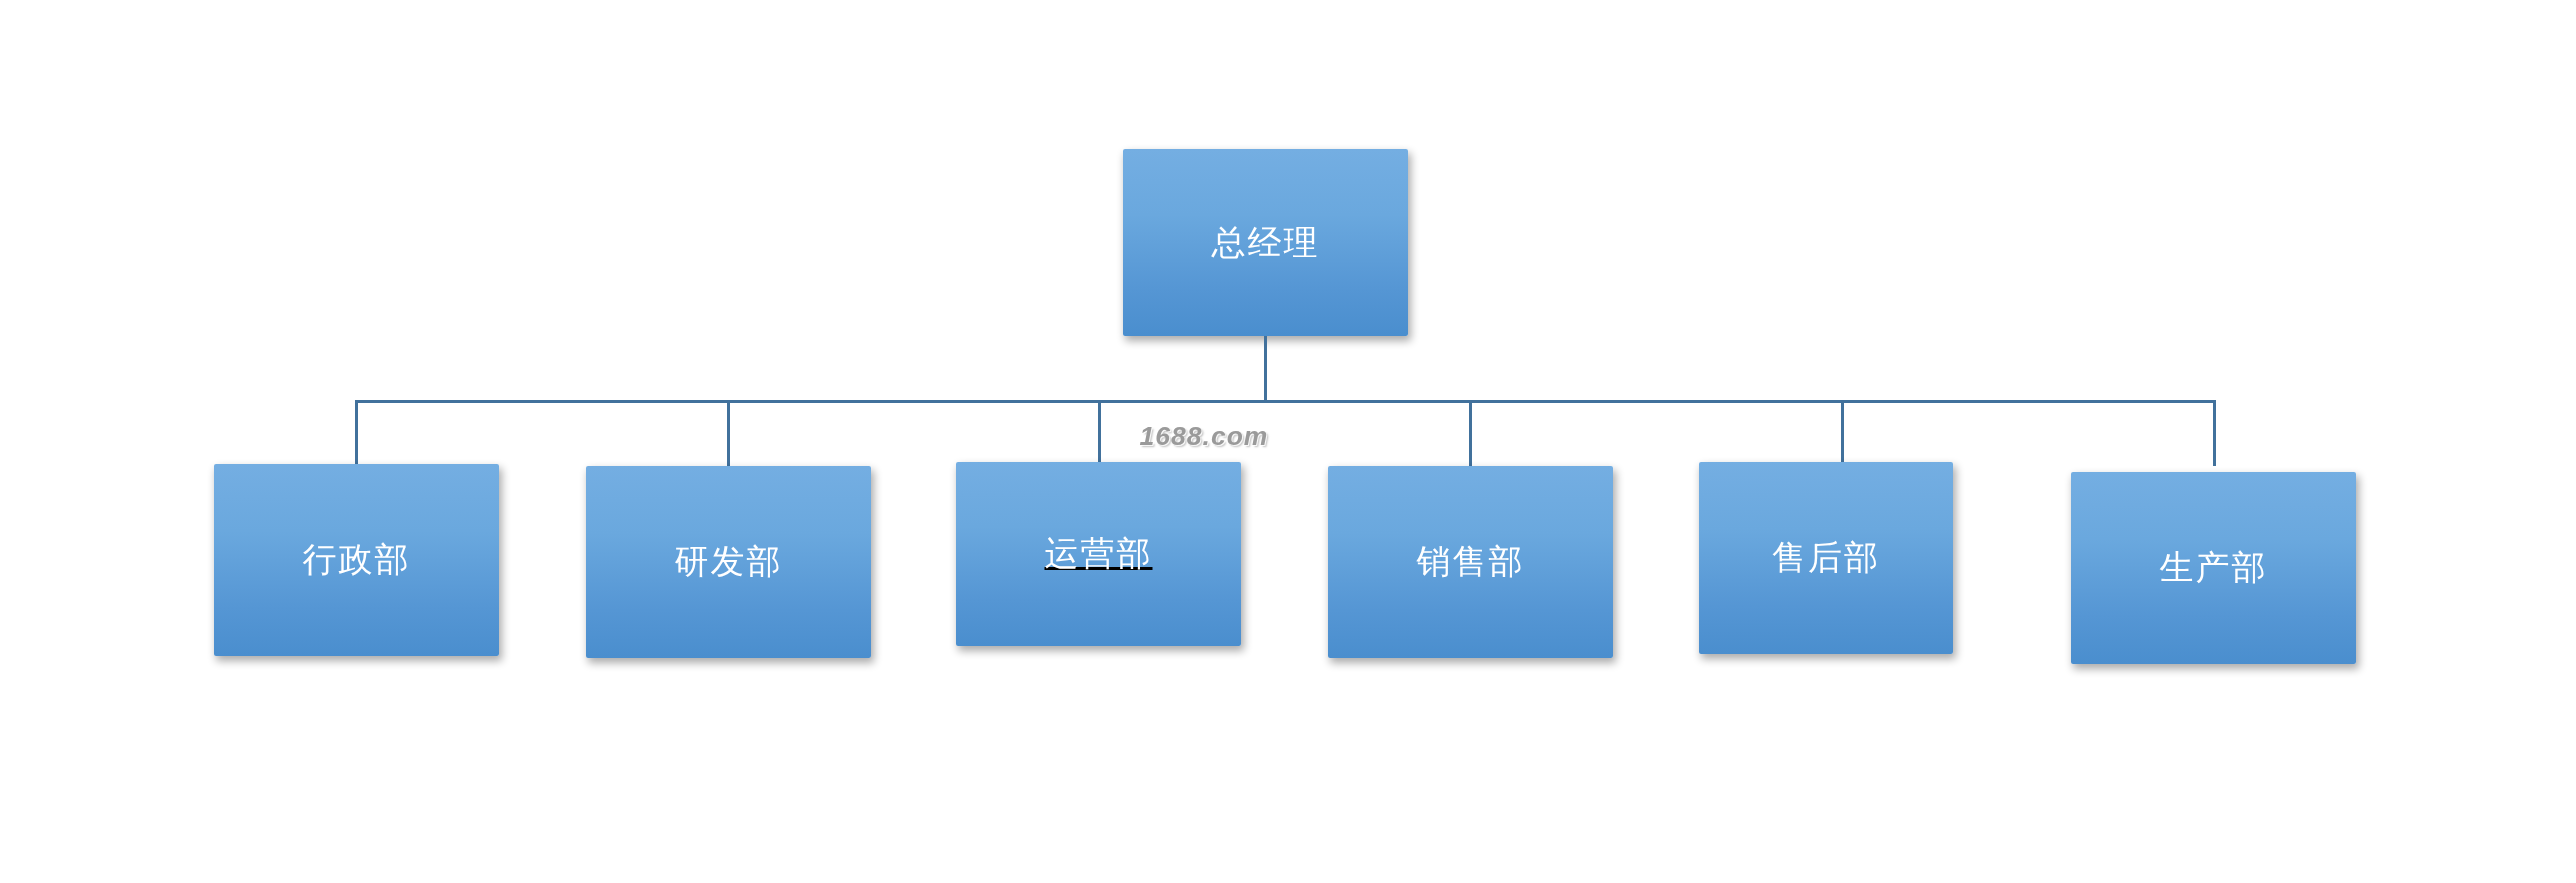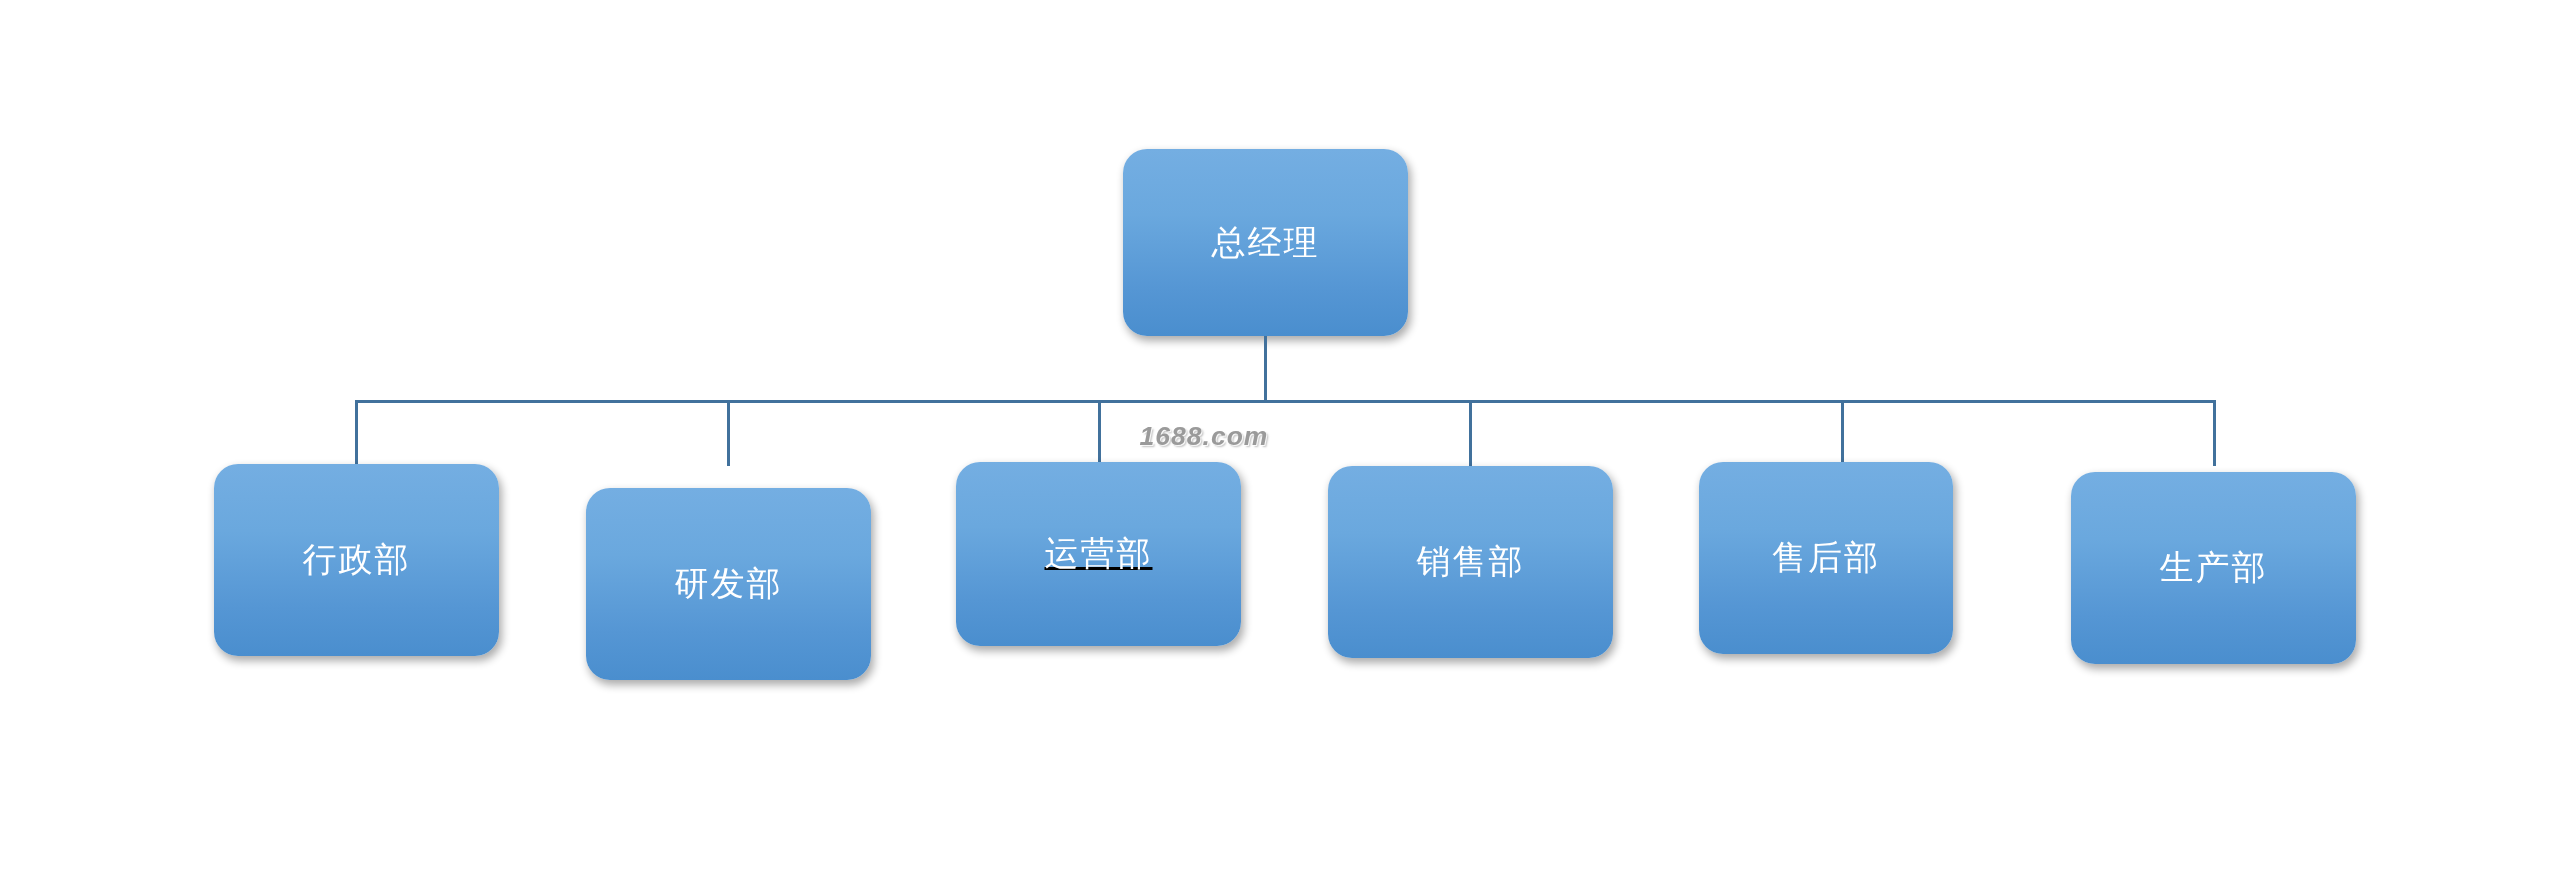--- a/index.html
+++ b/index.html
@@ -17,21 +17,21 @@
     width: 2576px;
     height: 884px;
     background: #ffffff;
     overflow: hidden;
   }
 
   
   .node {
     position: absolute;
     box-sizing: border-box;
-    border-radius: 24px;
+    border-radius: 2px;
     background: linear-gradient(to bottom, #74aee2 0%, #6aa8de 35%, #5596d4 75%, #4a8ece 100%);
     box-shadow: 2.9px 4.9px 8.8px rgba(0,0,0,0.33);
     display: flex;
     align-items: center;
     justify-content: center;
   }
   .node-label {
     color: #ffffff;
     font-size: 34px;
     line-height: 1.1;
@@ -103,21 +103,21 @@
   <div id="conn-root-drop" class="conn conn-v"></div>
 
   <div id="conn-bus" class="conn conn-h"></div>
 
   <div id="children-layer">
       <div class="conn conn-v" style="left: 355px; top: 400px; height: 64px;"></div>
       <div class="node" style="left: 214px; top: 464px; width: 285px; height: 192px;">
         <span class="node-label">行政部</span>
       </div>
       <div class="conn conn-v" style="left: 727px; top: 400px; height: 66px;"></div>
-      <div class="node" style="left: 586px; top: 488px; width: 285px; height: 192px;">
+      <div class="node" style="left: 586px; top: 466px; width: 285px; height: 192px;">
         <span class="node-label">研发部</span>
       </div>
       <div class="conn conn-v" style="left: 1098px; top: 400px; height: 62px;"></div>
       <div class="node" style="left: 956px; top: 462px; width: 285px; height: 184px; text-decoration: underline;">
         <span class="node-label">运营部</span>
       </div>
       <div class="conn conn-v" style="left: 1469px; top: 400px; height: 66px;"></div>
       <div class="node" style="left: 1328px; top: 466px; width: 285px; height: 192px;">
         <span class="node-label">销售部</span>
       </div>

